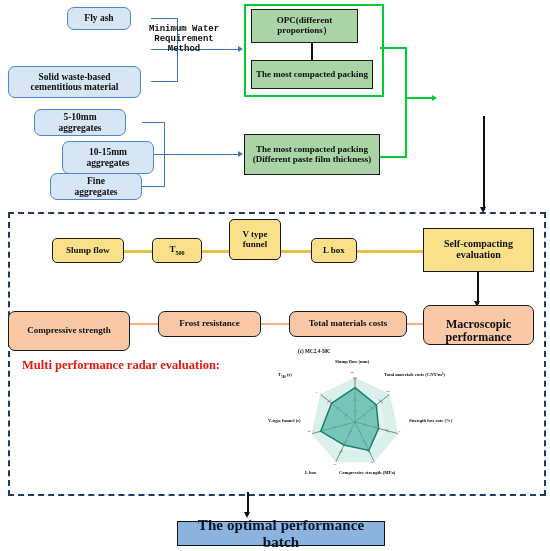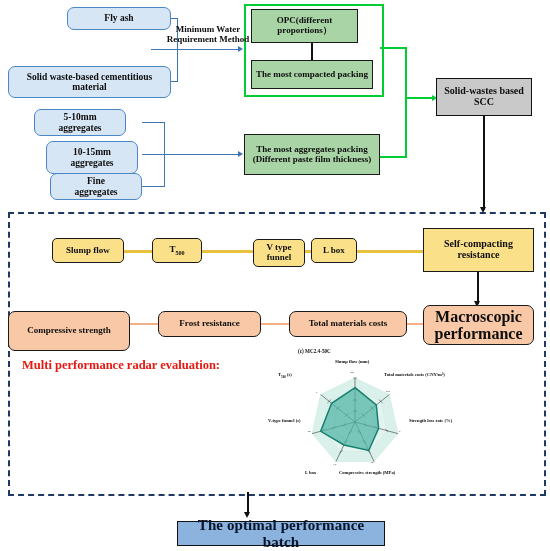--- a/index.html
+++ b/index.html
@@ -69,21 +69,22 @@
   }
   
   .orange-node {
     background: #f9c9a7;
     border: 1.5px solid #1a1a1a;
     border-radius: 7px;
     color: #0d0d0d;
     font-size: 9px;
   }
   .orange-node.big {
-    font-size: 16px;
+    font-size: 12px;
+    align-items: flex-end;
   }
   
   .final-node {
     background: #8cb3dd;
     border: 1.6px solid #111111;
     color: #07142b;
     font-size: 15px;
     letter-spacing: .1px;
   }
   
@@ -168,36 +169,36 @@
   }
   sub { font-size: .68em; }
 </style>
 </head>
 <body>
 
 <div id="page">
 
   <div class="dashed-region" style="left:8px; top:212px; width:534px; height:280px;"></div>
 
-  <div class="node blue-node" style="left:67px; top:7px; width:104px; height:23px;">
+  <div class="node blue-node" style="left:67px; top:7px; width:64px; height:23px;">
     <span>Fly ash</span>
   </div>
 
 
-  <div class="node blue-node" style="left:8px; top:66px; width:163px; height:32px; padding:0 3px;">
+  <div class="node blue-node" style="left:8px; top:66px; width:133px; height:32px; padding:0 3px;">
     <span>Solid waste-based cementitious material</span>
   </div>
 
   <div class="ln ln-blue" style="left:151px; top:18px; width:27px; height:1.3px;"></div>
   <div class="ln ln-blue" style="left:151px; top:81px; width:27px; height:1.3px;"></div>
   <div class="ln ln-blue" style="left:177px; top:18px; width:1.3px; height:64px;"></div>
   <div class="ln ln-blue" style="left:151px; top:49px; width:88px; height:1.3px;"></div>
   <div class="arw arw-r-blue" style="left:238px; top:46px;"></div>
 
-  <div class="plain-label" style="left:160px; top:24px; width:96px; font-size:9px;">
+  <div class="plain-label" style="left:136px; top:24px; width:96px; font-size:9px;font-family:Liberation Mono, monospace;">
     <span>Minimum Water Requirement Method</span>
   </div>
 
   <div class="green-group" style="left:244px; top:4px; width:136px; height:89px;"></div>
 
   <div class="node green-node" style="left:251px; top:9px; width:107px; height:34px; padding:4px 2px;">
     <span>OPC(different proportions）</span>
   </div>
 
   <div class="ln ln-black" style="left:311px; top:43px; width:1.6px; height:17px;"></div>
@@ -208,67 +209,64 @@
 
   <div class="ln ln-green" style="left:380px; top:47px; width:27px; height:2px;"></div>
   <div class="ln ln-green" style="left:405px; top:47px; width:2px; height:110px;"></div>
   <div class="ln ln-green" style="left:405px; top:97px; width:28px; height:2px;"></div>
   <div class="arw arw-r-green" style="left:432px; top:94.5px;"></div>
 
   <div class="node blue-node" style="left:34px; top:109px; width:92px; height:27px;">
     <span>5-10mm<br>aggregates</span>
   </div>
 
-  <div class="node blue-node" style="left:46px; top:141px; width:92px; height:33px;">
+  <div class="node blue-node" style="left:62px; top:141px; width:92px; height:33px;">
     <span>10-15mm<br>aggregates</span>
   </div>
 
   <div class="node blue-node" style="left:50px; top:173px; width:92px; height:27px;">
     <span>Fine<br>aggregates</span>
   </div>
 
   <div class="ln ln-blue" style="left:142px; top:122px; width:23px; height:1.3px;"></div>
   <div class="ln ln-blue" style="left:142px; top:186px; width:23px; height:1.3px;"></div>
   <div class="ln ln-blue" style="left:164px; top:122px; width:1.3px; height:65px;"></div>
   <div class="ln ln-blue" style="left:142px; top:154px; width:97px; height:1.3px;"></div>
   <div class="arw arw-r-blue" style="left:238px; top:151px;"></div>
 
   <div class="node green-node" style="left:244px; top:134px; width:136px; height:41px; padding:0 3px;">
-    <span>The most aggregates packing (Different paste film thickness)</span>
+    <span>The most compacted packing (Different paste film thickness)</span>
   </div>
 
   <div class="ln ln-green" style="left:380px; top:156px; width:27px; height:2px;"></div>
 
-  <div class="node grey-node" style="left:436px; top:78px; width:96px; height:38px;">
-    <span>Solid-wastes based SCC</span>
-  </div>
 
   <div class="ln ln-black" style="left:483px; top:116px; width:1.8px; height:94px;"></div>
   <div class="arw arw-d-black" style="left:480px; top:207px;"></div>
 
   <div class="ln ln-yellow" style="left:100px; top:250px; width:335px; height:2.6px;"></div>
 
   <div class="node yellow-node" style="left:52px; top:238px; width:72px; height:25px;justify-content:center;">
     <span>Slump flow</span>
   </div>
 
   <div class="node yellow-node" style="left:152px; top:238px; width:50px; height:25px;">
     <span>T<sub>500</sub></span>
   </div>
 
-  <div class="node yellow-node" style="left:229px; top:239px; width:52px; height:28px;margin-left:24px;">
+  <div class="node yellow-node" style="left:229px; top:219px; width:52px; height:41px;">
     <span>V type<br>funnel</span>
   </div>
 
   <div class="node yellow-node" style="left:311px; top:238px; width:46px; height:25px;">
     <span>L box</span>
   </div>
 
   <div class="node yellow-node big" style="left:423px; top:228px; width:111px; height:44px; padding:0 2px;">
-    <span>Self-compacting resistance</span>
+    <span>Self-compacting evaluation</span>
   </div>
 
   <div class="ln ln-black" style="left:477px; top:272px; width:1.8px; height:32px;"></div>
   <div class="arw arw-d-black" style="left:474px; top:301px;"></div>
 
   <div class="ln ln-orange" style="left:110px; top:323px; width:320px; height:2.4px;"></div>
 
   <div class="node orange-node" style="left:8px; top:311px; width:122px; height:40px;">
     <span>Compressive strength</span>
   </div>

